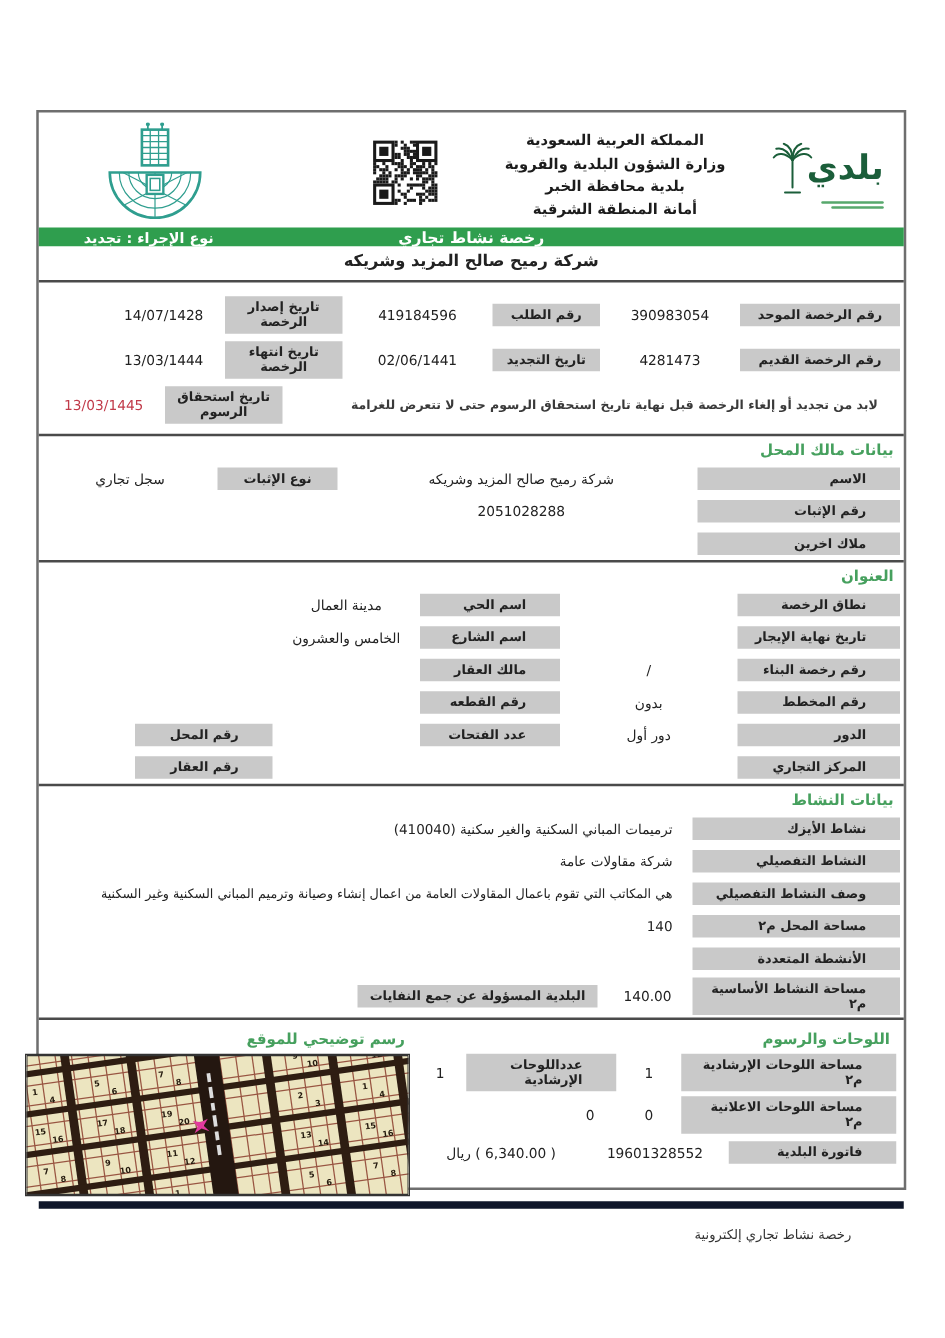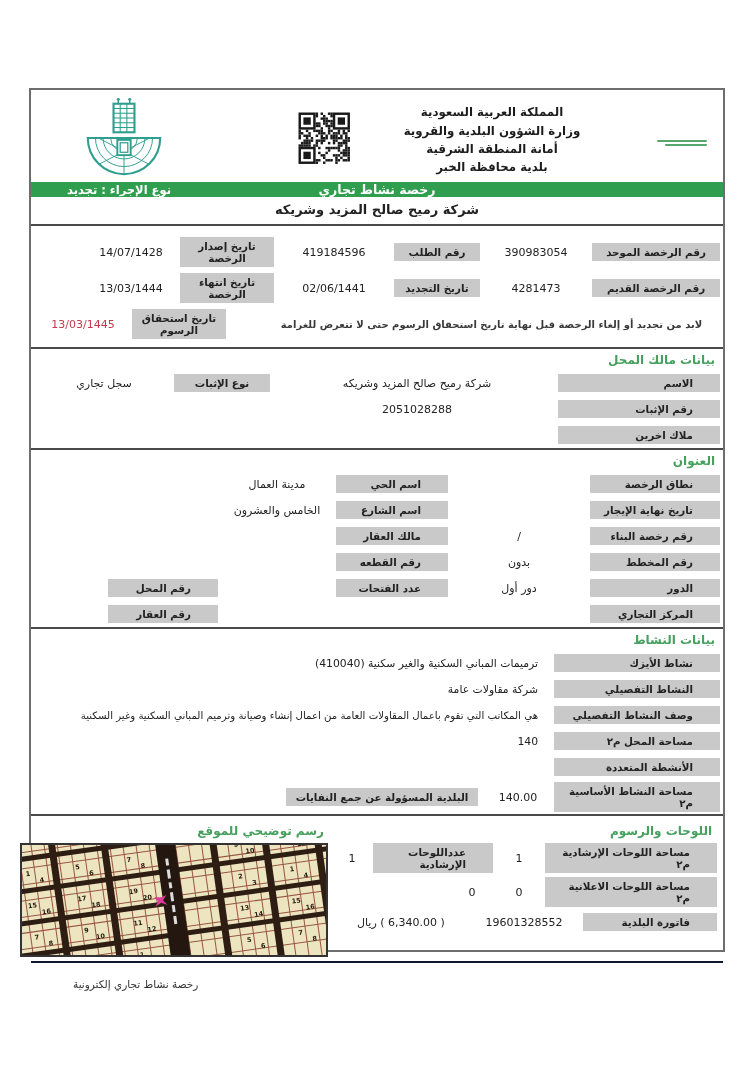--- a/index.html
+++ b/index.html
@@ -51,43 +51,58 @@
   .waste{width:192px;margin-right:4px;}
   
   .bottom{display:flex;padding:4px 3px 0;align-items:flex-start;}
   .signs{width:392px;}
   .sg-l{width:172px;} .sg-v{width:52px;} .sg-l2{width:120px;} .sg-v2{width:42px;}
   .inv-l{width:134px;} .inv-v{width:118px;} .inv-a{flex:1;text-align:left;padding-left:26px;font-size:11px;}
   .mapcol{flex:1;padding-left:6px;}
   .map-title{color:#46a05e;font-weight:bold;font-size:12px;text-align:right;padding:4px 4px 5px 0;}
   .mapbox{border:1px solid #333;width:306px;height:112px;}
   
-  .footer{margin-top:auto;border-top:2px solid #0f172a;padding:15px 42px 10px;text-align:left;
+  .footer{margin-top:auto;border-top:6px solid #0f172a;padding:15px 42px 10px;text-align:right;
     font-size:10.5px;color:#333;direction:rtl;}
   .footer span{direction:rtl;unicode-bidi:embed;}
   .num{direction:ltr;unicode-bidi:embed;}
 </style>
 </head>
 <body>
 
 <div class="doc">
 
   <div class="hdr">
     <div class="balady">
+      <div class="balady-row">
+        <svg width="34" height="42" viewBox="0 0 34 42">
+          <g stroke="#1b5e3a" stroke-width="1.6" fill="none" stroke-linecap="round">
+            <path d="M17 14 L17 36"></path>
+            <path d="M17 14 C11 8 5 8 2 12"></path>
+            <path d="M17 14 C13 6 8 4 4 5"></path>
+            <path d="M17 14 C17 5 13 2 10 1"></path>
+            <path d="M17 14 C23 8 29 8 32 12"></path>
+            <path d="M17 14 C21 6 26 4 30 5"></path>
+            <path d="M17 14 C17 5 21 2 24 1"></path>
+            <path d="M11 40 L23 40"></path>
+          </g>
+        </svg>
+        <div class="balady-txt">بلدي</div>
+      </div>
       <div class="tagline">
         <div style="width:50px;"></div>
         <div style="width:42px;"></div>
       </div>
     </div>
 
     <div class="ministry">
       <div>المملكة العربية السعودية</div>
       <div>وزارة الشؤون البلدية والقروية</div>
+      <div>بلدية محافظة الخبر</div>
       <div>أمانة المنطقة الشرقية</div>
-      <div>بلدية محافظة الخبر</div>
     </div>
 
     <div class="qr">
       <svg id="qr-svg" width="54" height="54" viewBox="0 0 54 54">
           <rect x="18.650000000000002" y="1.5" width="2.45" height="2.45" fill="#1a1a1a"></rect>
           <rect x="23.55" y="1.5" width="2.45" height="2.45" fill="#1a1a1a"></rect>
           <rect x="30.900000000000002" y="1.5" width="2.45" height="2.45" fill="#1a1a1a"></rect>
           <rect x="33.35" y="1.5" width="2.45" height="2.45" fill="#1a1a1a"></rect>
           <rect x="18.650000000000002" y="3.95" width="2.45" height="2.45" fill="#1a1a1a"></rect>
           <rect x="26" y="3.95" width="2.45" height="2.45" fill="#1a1a1a"></rect>

